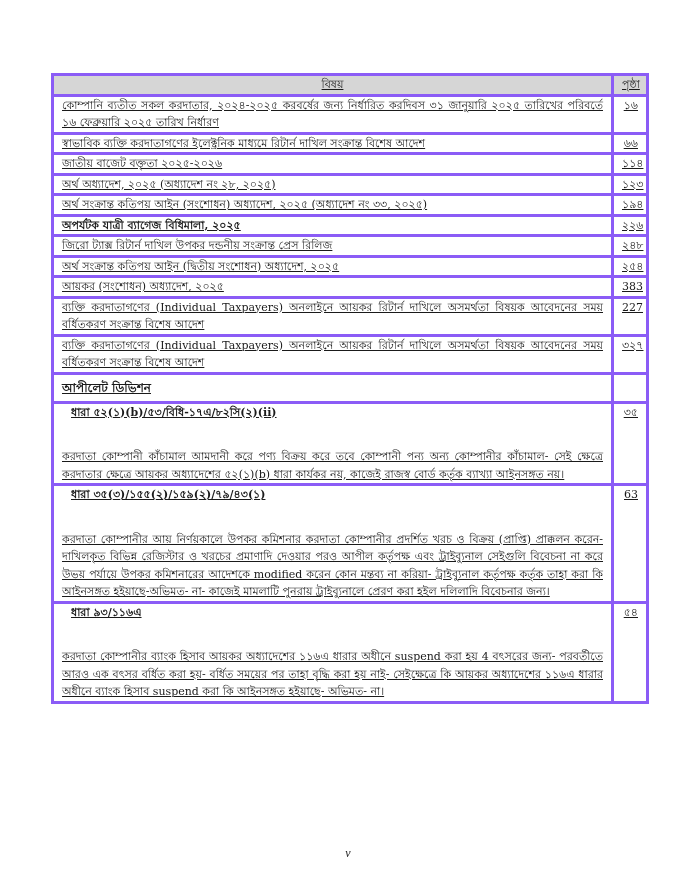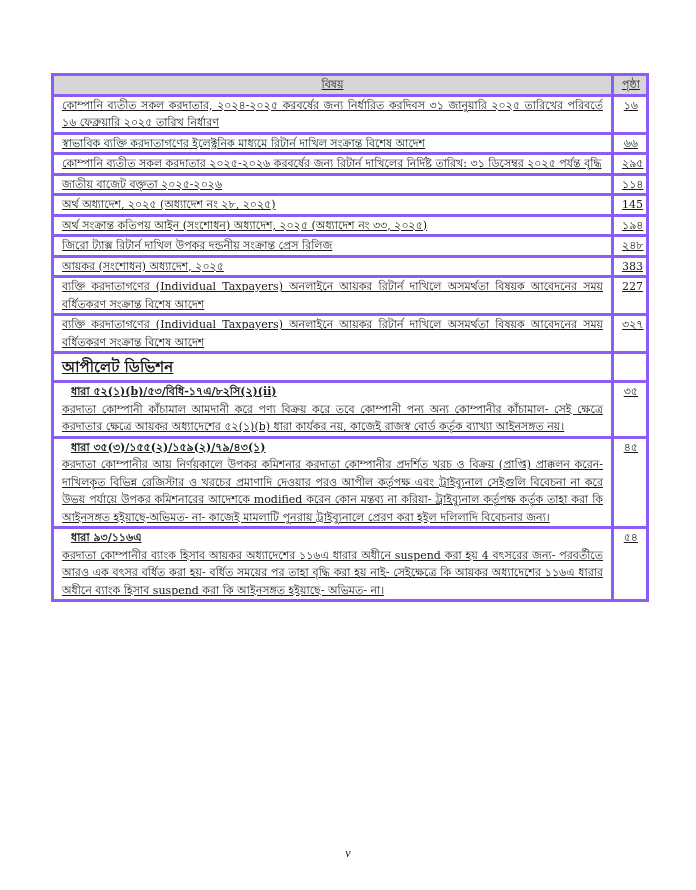--- a/index.html
+++ b/index.html
@@ -8,23 +8,23 @@
     .toc { position: absolute; left: 51px; top: 73px; width: 595px;
            border-collapse: collapse; table-layout: fixed; font-size: 11px; line-height: 17.5px; }
     .toc td, .toc th { border: 3px solid #8b5cf6; padding: 0 8px; vertical-align: top; text-decoration: underline; }
     .toc th { background: #d6d6d6; font-weight: normal; height: 17px; text-align: center; }
     .toc col.c-subj { width: 560px; }
     .toc col.c-page { width: 35px; }
     .toc td.page { text-align: right; }
     .toc td.subj { text-align: justify; }
     .toc tr.bold td.subj { font-weight: bold; }
     .toc tr.section td { padding-top: 2px; padding-bottom: 2px; }
-    .sec-title { font-size: 15px; font-weight: bold; text-decoration: underline; line-height: 22px; }
+    .sec-title { font-size: 12px; font-weight: bold; text-decoration: underline; line-height: 22px; }
     .case-head { font-weight: bold; margin-left: 9px; }
-    .case-body { display: block; }
+    .case-body { display: block; margin-top: 27px; }
     .footer { position: absolute; left: 0; width: 696px; top: 846px; text-align: center;
               font-family: "Liberation Serif", serif; font-style: italic; font-size: 12px; color: #222; }
   </style>
 </head>
 <body>
 
 <table class="toc">
   <colgroup>
       <col class="c-subj">
       <col class="c-page">
@@ -38,38 +38,42 @@
   <tbody>
     <tr>
         <td class="subj">কোম্পানি ব্যতীত সকল করদাতার, ২০২৪-২০২৫ করবর্ষের জন্য নির্ধারিত করদিবস ৩১ জানুয়ারি ২০২৫ তারিখের পরিবর্তে ১৬ ফেব্রুয়ারি ২০২৫ তারিখ নির্ধারণ</td>
         <td class="page">১৬</td>
       </tr>
     <tr>
         <td class="subj">স্বাভাবিক ব্যক্তি করদাতাগণের ইলেক্ট্রনিক মাধ্যমে রিটার্ন দাখিল সংক্রান্ত বিশেষ আদেশ</td>
         <td class="page">৬৬</td>
       </tr>
     <tr>
-        <td class="subj">কোম্পানি ব্যতীত সকল করদাতার ২০২৫-২০২৬ করবর্ষের জন্য রিটার্ন দাখিলের নির্দিষ্ট তারিখ: ৩১ ডিসেম্বর ২০২৫ পর্যন্ত বৃদ্ধি</td>
-        <td class="page">২৯৫</td>
-      </tr>
-    <tr>
         <td class="subj">জাতীয় বাজেট বক্তৃতা ২০২৫-২০২৬</td>
         <td class="page">১১৪</td>
       </tr>
     <tr>
         <td class="subj">অর্থ অধ্যাদেশ, ২০২৫ (অধ্যাদেশ নং ২৮, ২০২৫)</td>
-        <td class="page">145</td>
+        <td class="page">১২৩</td>
       </tr>
     <tr>
         <td class="subj">অর্থ সংক্রান্ত কতিপয় আইন (সংশোধন) অধ্যাদেশ, ২০২৫ (অধ্যাদেশ নং ৩৩, ২০২৫)</td>
         <td class="page">১৯৪</td>
       </tr>
+    <tr class="bold">
+        <td class="subj">অপর্যটক যাত্রী ব্যাগেজ বিধিমালা, ২০২৫</td>
+        <td class="page">২২৬</td>
+      </tr>
     <tr>
         <td class="subj">জিরো ট্যাক্স রিটার্ন দাখিল উপকর দন্ডনীয় সংক্রান্ত প্রেস রিলিজ</td>
         <td class="page">২৪৮</td>
+      </tr>
+    <tr>
+        <td class="subj">অর্থ সংক্রান্ত কতিপয় আইন (দ্বিতীয় সংশোধন) অধ্যাদেশ, ২০২৫</td>
+        <td class="page">২৫৪</td>
       </tr>
     <tr>
         <td class="subj">আয়কর (সংশোধন) অধ্যাদেশ, ২০২৫</td>
         <td class="page">383</td>
       </tr>
     <tr>
         <td class="subj">ব্যক্তি করদাতাগণের (Individual Taxpayers) অনলাইনে আয়কর রিটার্ন দাখিলে অসমর্থতা বিষয়ক আবেদনের সময় বর্ধিতকরণ সংক্রান্ত বিশেষ আদেশ</td>
         <td class="page">227</td>
       </tr>
     <tr>
@@ -87,21 +91,21 @@
         <div class="case-head">ধারা ৫২(১)(b)/৫৩/বিধি-১৭এ/৮২সি(২)(ii)</div>
         <div class="case-body">করদাতা কোম্পানী কাঁচামাল আমদানী করে পণ্য বিক্রয় করে তবে কোম্পানী পন্য অন্য কোম্পানীর কাঁচামাল- সেই ক্ষেত্রে করদাতার ক্ষেত্রে আয়কর অধ্যাদেশের ৫২(১)(b) ধারা কার্যকর নয়, কাজেই রাজস্ব বোর্ড কর্তৃক ব্যাখ্যা আইনসঙ্গত নয়।</div>
       </td>
       <td class="page">৩৫</td>
     </tr>
     <tr>
       <td class="subj">
         <div class="case-head">ধারা ৩৫(৩)/১৫৫(২)/১৫৯(২)/৭৯/৪৩(১)</div>
         <div class="case-body">করদাতা কোম্পানীর আয় নির্ণয়কালে উপকর কমিশনার করদাতা কোম্পানীর প্রদর্শিত খরচ ও বিক্রয় (প্রাপ্তি) প্রাক্কলন করেন- দাখিলকৃত বিভিন্ন রেজিস্টার ও খরচের প্রমাণাদি দেওয়ার পরও আপীল কর্তৃপক্ষ এবং ট্রাইব্যুনাল সেইগুলি বিবেচনা না করে উভয় পর্যায়ে উপকর কমিশনারের আদেশকে modified করেন কোন মন্তব্য না করিয়া- ট্রাইব্যুনাল কর্তৃপক্ষ কর্তৃক তাহা করা কি আইনসঙ্গত হইয়াছে-অভিমত- না- কাজেই মামলাটি পুনরায় ট্রাইব্যুনালে প্রেরণ করা হইল দলিলাদি বিবেচনার জন্য।</div>
       </td>
-      <td class="page">৪৫</td>
+      <td class="page">63</td>
     </tr>
     <tr>
       <td class="subj">
         <div class="case-head">ধারা ৯৩/১১৬এ</div>
         <div class="case-body">করদাতা কোম্পানীর ব্যাংক হিসাব আয়কর অধ্যাদেশের ১১৬এ ধারার অধীনে suspend করা হয় 4 বৎসরের জন্য- পরবর্তীতে আরও এক বৎসর বর্ধিত করা হয়- বর্ধিত সময়ের পর তাহা বৃদ্ধি করা হয় নাই- সেইক্ষেত্রে কি আয়কর অধ্যাদেশের ১১৬এ ধারার অধীনে ব্যাংক হিসাব suspend করা কি আইনসঙ্গত হইয়াছে- অভিমত- না।</div>
       </td>
       <td class="page">৫৪</td>
     </tr>
   </tbody>
 </table>

